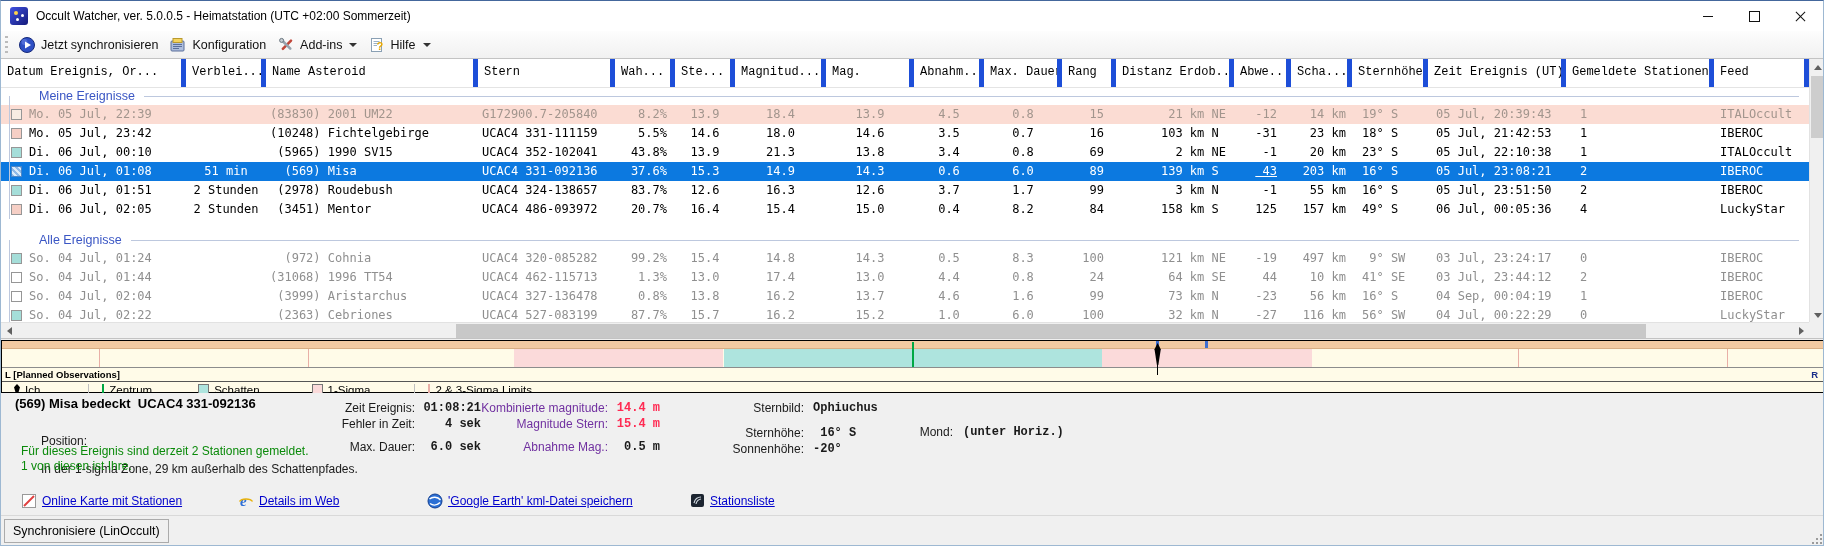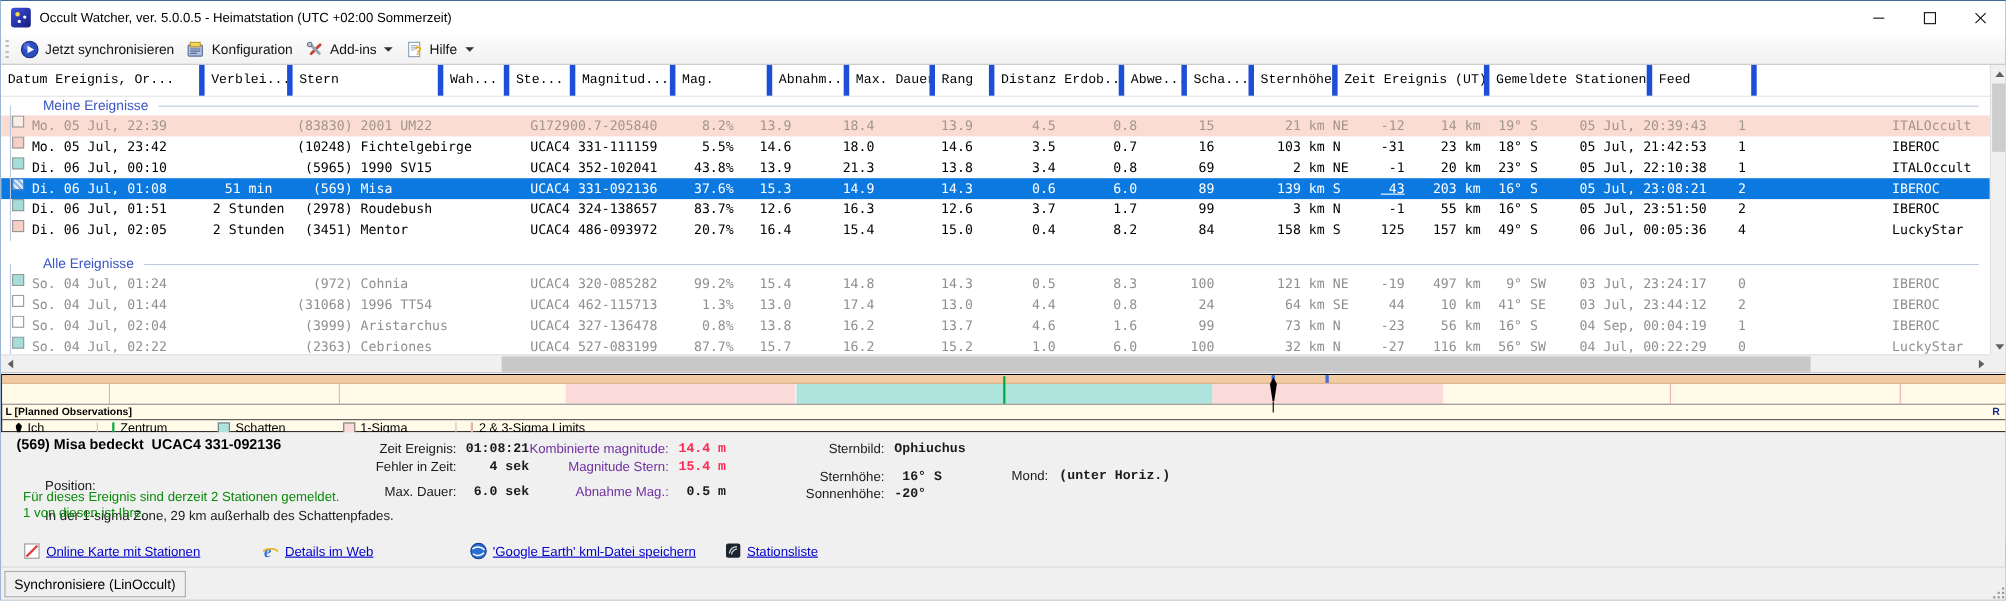--- a/index.html
+++ b/index.html
@@ -45,21 +45,21 @@
   .tgroup::before{content:"";position:absolute;left:8px;top:9px;bottom:0;width:1px;background:var(--groupLine);}
   .ghead{height:18px;display:flex;align-items:center;}
   .glabel{font-size:12.5px;color:var(--groupBlue);margin-left:38px;white-space:nowrap;}
   .gline{flex:1;height:1px;background:var(--groupLine);margin:0 10px 0 9px;}
   .trow{height:19px;display:flex;align-items:stretch;font:12px "DejaVu Sans Mono",monospace;color:#000;}
   .trow.dim{color:var(--dimText);}
   .trow.pink{background:var(--rowPink);color:var(--rowPinkText);}
   .trow.sel{background:var(--accent);color:#fff;}
   .tcell{flex:none;box-sizing:border-box;line-height:19px;white-space:pre;overflow:hidden;}
   .al-left{text-align:left;} .al-right{text-align:right;} .al-center{text-align:center;}
-  .withcb{display:flex;}
+  .withcb{display:flex;align-items:center;}
   .cb{flex:none;width:11px;height:11px;margin:0 7px 0 10px;border:1px solid #969696;box-sizing:border-box;background:#fff;}
   .cb-pink{background:var(--cbPink);} .cb-teal{background:var(--cbTeal);}
   .cb-blank{background:var(--cbBlank);} .cb-white{background:var(--cbWhite);}
   .cb-focus{background:repeating-linear-gradient(45deg,#8fb9e8 0 2px,#dcebf9 2px 4px);border-color:#4a86c8;}
   
   .vscroll{position:absolute;top:0;right:0;width:16px;height:264px;background:#f0f0f0;border-left:1px solid #e2e2e2;box-sizing:border-box;}
   .vthumb{position:absolute;left:1px;width:14px;top:17px;height:62px;background:#cdcdcd;}
   .sarrow{position:absolute;left:0;width:16px;height:16px;display:flex;align-items:center;justify-content:center;}
   .tri-up{width:0;height:0;border-left:4px solid transparent;border-right:4px solid transparent;border-bottom:5px solid #606060;}
   .tri-down{width:0;height:0;border-left:4px solid transparent;border-right:4px solid transparent;border-top:5px solid #606060;}
@@ -109,21 +109,21 @@
   .d-star .frow.fgap{margin-top:9px;}
   .d-moon{position:absolute;left:880px;top:32px;display:flex;align-items:center;}
   .d-moon .flabel{width:72px;text-align:right;}
   .d-moon .fvalue{margin-left:10px;}
   
   .linksrow{position:absolute;top:492px;left:0;width:1824px;height:22px;}
   .link{position:absolute;top:0;display:flex;align-items:center;gap:5px;font-size:12px;
     color:var(--linkBlue);text-decoration:underline;cursor:pointer;white-space:nowrap;}
   .link svg{display:block;text-decoration:none;}
   .link:nth-child(1){left:20px;} .link:nth-child(2){left:237px;}
-  .link:nth-child(3){left:426px;} .link:nth-child(4){left:658px;justify-content:flex-end;}
+  .link:nth-child(3){left:426px;} .link:nth-child(4){left:689px;justify-content:flex-end;}
   
   .statusbar{position:absolute;top:514px;left:0;width:1824px;height:32px;background:#f0f0f0;border-top:1px solid #d9d9d9;box-sizing:border-box;}
   .statusbox{position:absolute;left:3px;top:3px;height:22px;line-height:22px;padding:0 8px;
     border:1px solid #ababab;font-size:12.5px;color:#000;background:#f0f0f0;}
   .grip{position:absolute;right:3px;bottom:3px;width:10px;height:10px;}
   .grip i{position:absolute;width:2px;height:2px;background:#9b9b9b;}
   .grip i:nth-child(1){right:0;bottom:0;} .grip i:nth-child(2){right:4px;bottom:0;}
   .grip i:nth-child(3){right:8px;bottom:0;} .grip i:nth-child(4){right:0;bottom:4px;}
   .grip i:nth-child(5){right:4px;bottom:4px;} .grip i:nth-child(6){right:0;bottom:8px;}
 </style>
@@ -187,20 +187,21 @@
       </svg>
       <span>Hilfe</span>
       <span class="drop"></span>
     </div>
   </div>
 
   <div class="tablewrap">
     <div class="thead">
         <div class="hcell" style="width: 185px;">Datum Ereignis, Or...</div>
         <div class="hcell" style="width: 80px;">Verblei...</div>
+        <div class="hcell" style="width: 212px;">Name Asteroid</div>
         <div class="hcell" style="width: 137px;">Stern</div>
         <div class="hcell" style="width: 60px;">Wah...</div>
         <div class="hcell" style="width: 60px;">Ste...</div>
         <div class="hcell" style="width: 91px;">Magnitud...</div>
         <div class="hcell" style="width: 88px;">Mag.</div>
         <div class="hcell" style="width: 70px;">Abnahm...</div>
         <div class="hcell" style="width: 78px;">Max. Dauer</div>
         <div class="hcell" style="width: 54px;">Rang</div>
         <div class="hcell" style="width: 118px;">Distanz Erdob...</div>
         <div class="hcell" style="width: 57px;">Abwe...</div>

